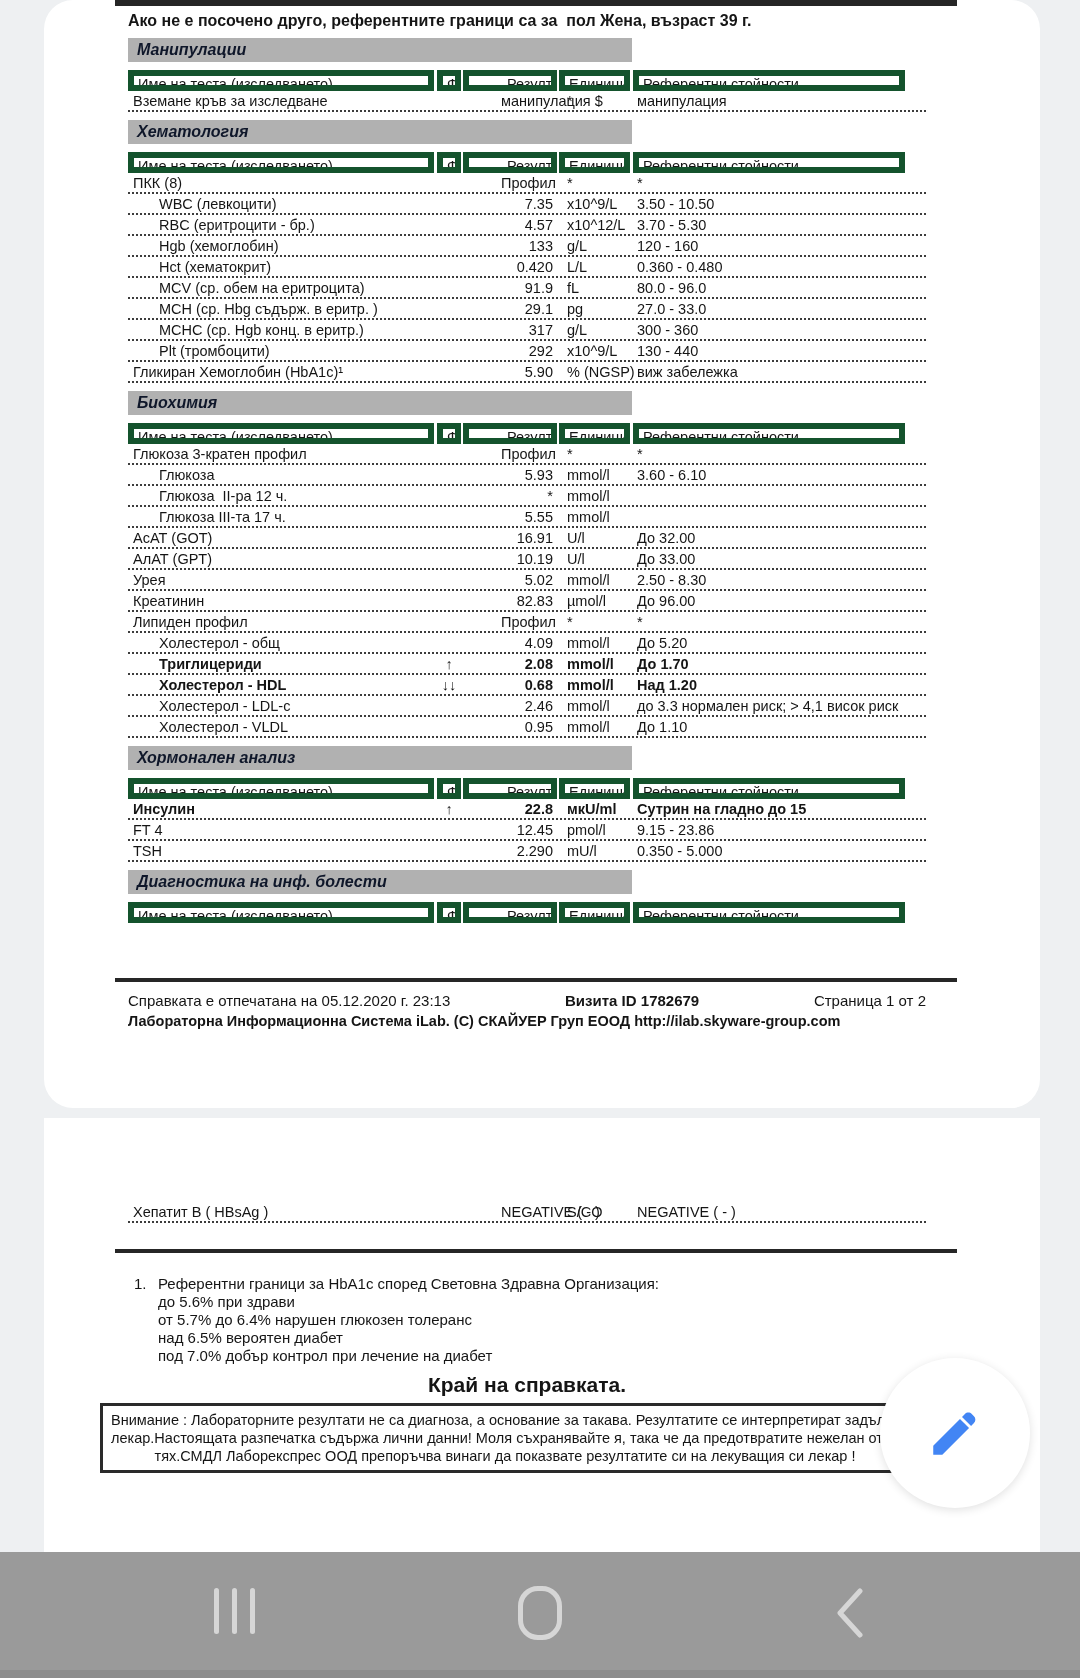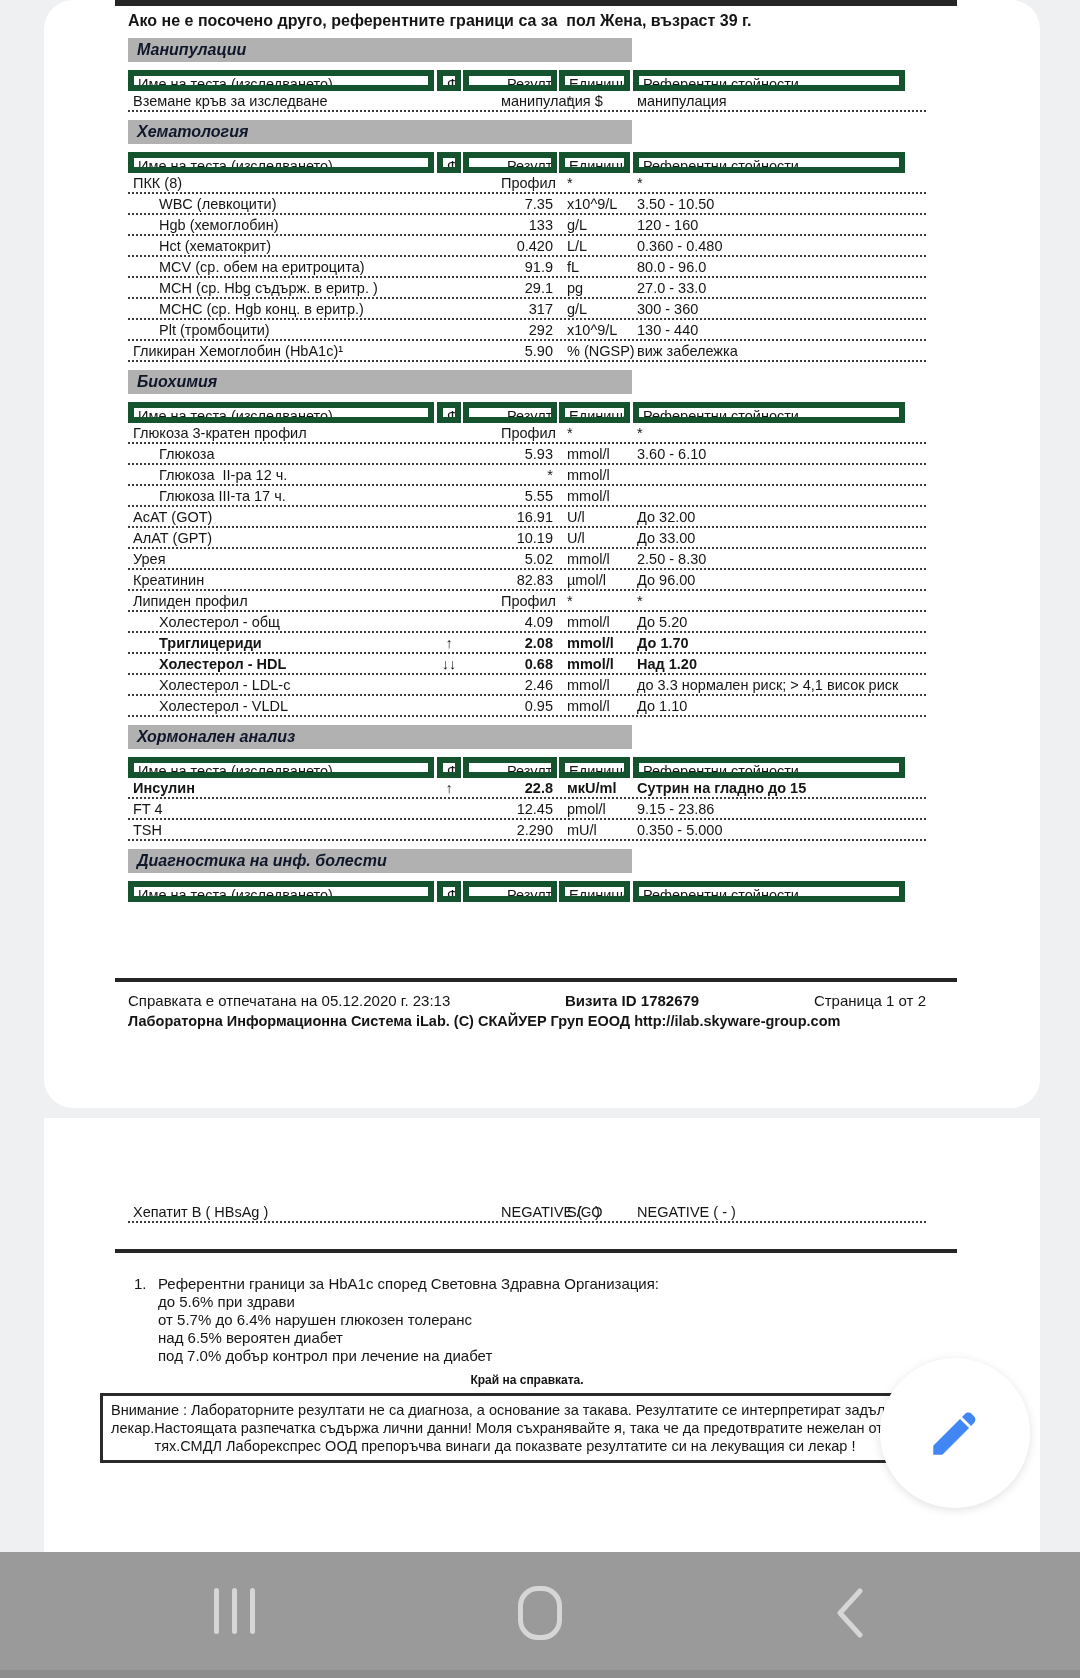--- a/index.html
+++ b/index.html
@@ -36,21 +36,21 @@
   .row.bold{font-weight:bold;}
   .footer-rule{position:absolute;left:71px;top:978px;width:842px;height:4px;background:#262626;}
   .footer{position:absolute;left:84px;top:992px;width:798px;font-size:15px;}
   .footer-line1{display:flex;justify-content:space-between;align-items:baseline;}
   .footer-line2{margin-top:4px;font-weight:bold;font-size:14.5px;}
   .b{font-weight:bold;}
   .p2-content{padding-top:84px;}
   .thick-rule{margin-top:26px;margin-left:-13px;width:842px;height:4px;background:#262626;}
   .footnote{margin-top:22px;display:flex;font-size:15px;line-height:18px;}
   .fn-num{width:30px;padding-left:6px;box-sizing:border-box;}
-  .end-text{margin-top:8px;width:798px;text-align:center;font-weight:bold;font-size:12px;}
+  .end-text{margin-top:8px;width:798px;text-align:center;font-weight:bold;font-size:21px;}
   .warning-box{margin-top:6px;margin-left:-28px;width:810px;border:3px solid #2a2a2a;
     padding:5px 8px;box-sizing:border-box;font-size:14.5px;line-height:18px;text-align:center;
     white-space:pre;overflow:hidden;}
   .fab{position:absolute;left:880px;top:1358px;width:150px;height:150px;border-radius:50%;
     background:#ffffff;border:none;box-shadow:0 2px 10px rgba(0,0,0,0.12);z-index:5;
     display:flex;align-items:center;justify-content:center;cursor:pointer;}
   .navbar{position:absolute;left:0;top:1552px;width:1080px;height:126px;background:#9a9a9a;z-index:6;}
   .nav-btn{position:absolute;background:transparent;border:none;padding:0;cursor:pointer;}
   .recents{left:214px;top:36px;width:52px;height:46px;display:flex;gap:13px;}
   .recents span{display:block;width:5px;height:46px;background:#d6d6d6;border-radius:3px;}
@@ -111,20 +111,27 @@
   </div>
 
   <div class="row">
     <span class="cell c-name indent">WBC (левкоцити)</span>
     <span class="cell c-flag"></span>
     <span class="cell c-result">7.35</span>
     <span class="cell c-units">x10^9/L</span>
     <span class="cell c-ref">3.50 - 10.50</span>
   </div>
 
+  <div class="row">
+    <span class="cell c-name indent">RBC (еритроцити - бр.)</span>
+    <span class="cell c-flag"></span>
+    <span class="cell c-result">4.57</span>
+    <span class="cell c-units">x10^12/L</span>
+    <span class="cell c-ref">3.70 - 5.30</span>
+  </div>
 
   <div class="row">
     <span class="cell c-name indent">Hgb (хемоглобин)</span>
     <span class="cell c-flag"></span>
     <span class="cell c-result">133</span>
     <span class="cell c-units">g/L</span>
     <span class="cell c-ref">120 - 160</span>
   </div>
 
   <div class="row">

